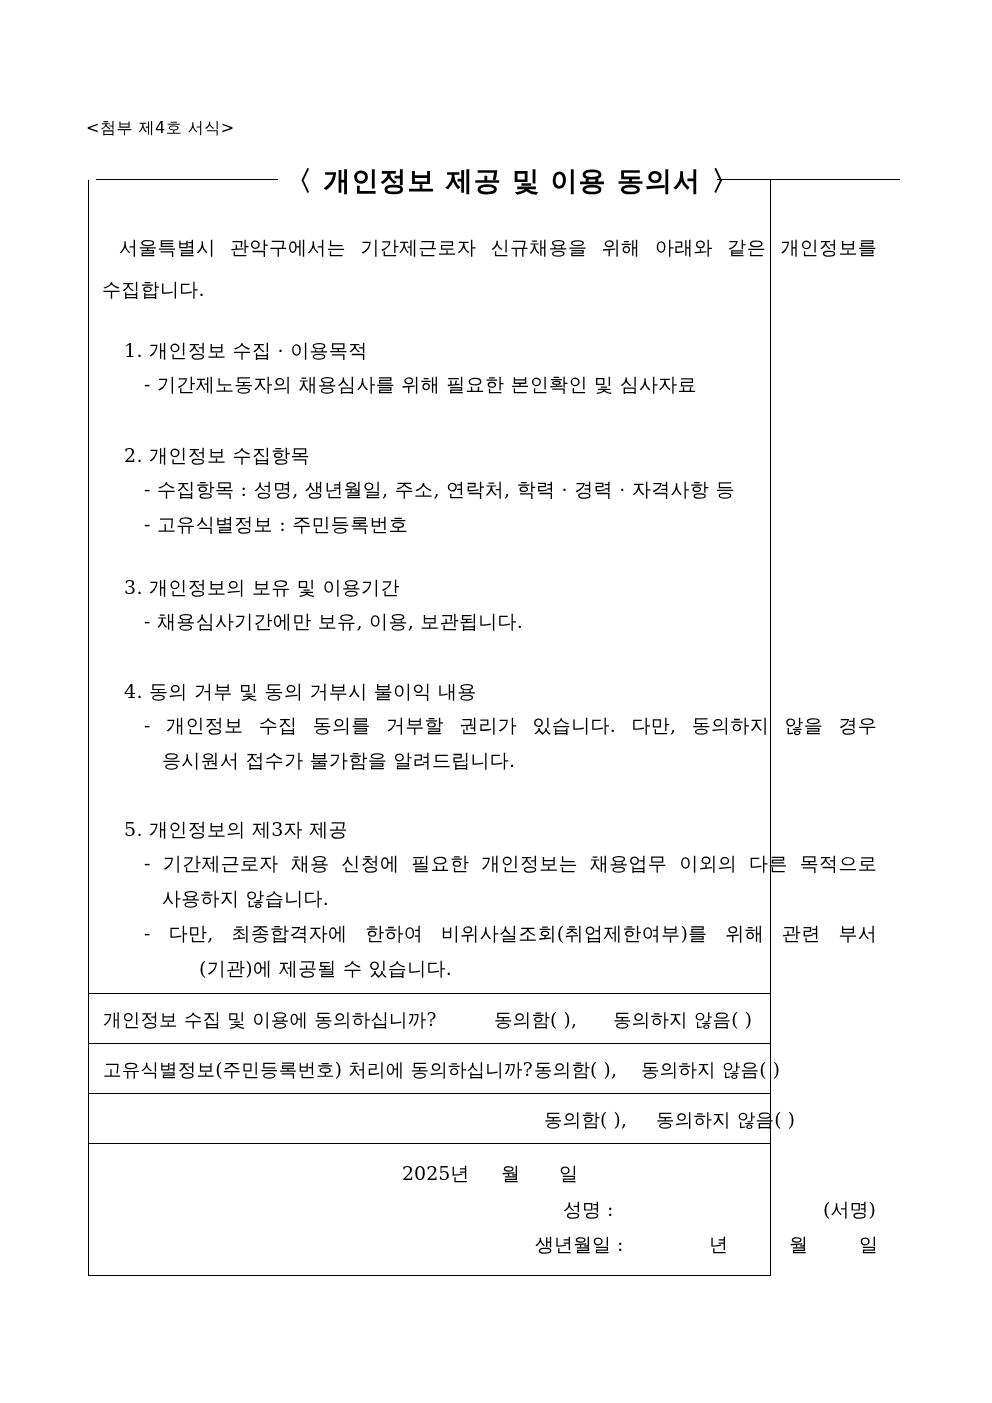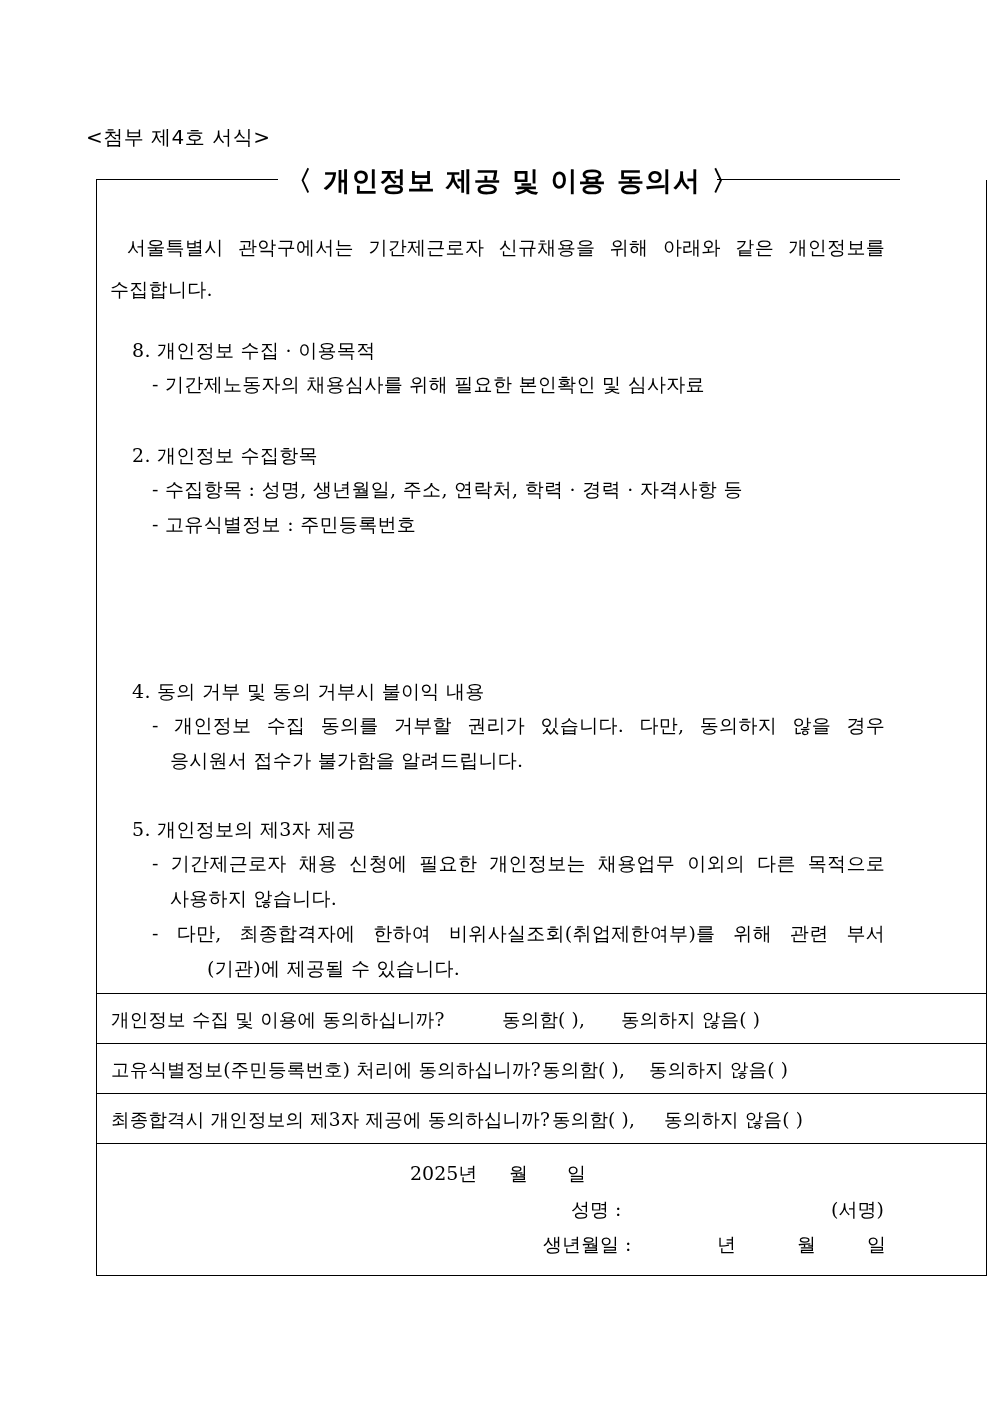--- a/index.html
+++ b/index.html
@@ -1,18 +1,18 @@
 <!DOCTYPE html>
 <html><head>
 <meta charset="utf-8">
 <style>
   html, body { margin:0; padding:0; background:#ffffff; }
   body { width:992px; height:1403px; position:relative; font-family:"DejaVu Serif","Liberation Serif",serif; color:#000; overflow:hidden; }
-  .attach { position:absolute; left:86px; top:124px; font-size:20px; font-family:"DejaVu Sans","Liberation Sans",sans-serif; letter-spacing:0.5px; }
-  .frame { position:absolute; left:96px; top:180px; width:891px; height:1096px; border:1.5px solid #000; border-top:none; box-sizing:border-box; }
+  .attach { position:absolute; left:86px; top:118px; font-size:16px; font-family:"DejaVu Sans","Liberation Sans",sans-serif; letter-spacing:0.5px; }
+  .frame { position:absolute; left:88px; top:180px; width:683px; height:1096px; border:1.5px solid #000; border-top:none; box-sizing:border-box; }
   .topline-l { position:absolute; left:96px; top:179px; width:182px; border-top:1.5px solid #000; }
   .topline-r { position:absolute; left:717px; top:179px; width:183px; border-top:1.5px solid #000; }
   .title { position:absolute; left:285px; top:163px; width:432px; text-align:center; font-size:27px; font-weight:bold; font-family:"DejaVu Sans","Liberation Sans",sans-serif; letter-spacing:1px; white-space:nowrap; }
   .p { position:absolute; font-size:19px; white-space:nowrap; letter-spacing:0.3px; }
   .justify { text-align:justify; text-align-last:justify; }
   .row { position:absolute; left:0; width:100%; border-top:1.5px solid #000; box-sizing:border-box; }
   .rowtext { position:absolute; left:14px; font-size:18.5px; white-space:nowrap; letter-spacing:0.2px; }
   .sig { position:absolute; font-size:19px; white-space:nowrap; }
 </style>
 </head>
@@ -22,27 +22,29 @@
 
 <div class="topline-l"></div>
 <div class="topline-r"></div>
 <div class="title">〈 개인정보 제공 및 이용 동의서 〉</div>
 
 <div class="frame">
 
   <div class="p justify" style="left:30px; top:55px; width:758px;">서울특별시 관악구에서는 기간제근로자 신규채용을 위해 아래와 같은 개인정보를</div>
   <div class="p" style="left:13px; top:89px;margin-top:8px;">수집합니다.</div>
 
-  <div class="p" style="left:35px; top:158px;">8. 개인정보 수집 · 이용목적</div>
+  <div class="p" style="left:35px; top:158px;">1. 개인정보 수집 · 이용목적</div>
   <div class="p" style="left:55px; top:192px;">- 기간제노동자의 채용심사를 위해 필요한 본인확인 및 심사자료</div>
 
   <div class="p" style="left:35px; top:263px;">2. 개인정보 수집항목</div>
   <div class="p" style="left:55px; top:297px;">- 수집항목 : 성명, 생년월일, 주소, 연락처, 학력 · 경력 · 자격사항 등</div>
   <div class="p" style="left:55px; top:332px;">- 고유식별정보 : 주민등록번호</div>
 
+  <div class="p" style="left:35px; top:395px;">3. 개인정보의 보유 및 이용기간</div>
+  <div class="p" style="left:55px; top:429px;">- 채용심사기간에만 보유, 이용, 보관됩니다.</div>
 
   <div class="p" style="left:35px; top:499px;">4. 동의 거부 및 동의 거부시 불이익 내용</div>
   <div class="p justify" style="left:55px; top:533px; width:733px;">- 개인정보 수집 동의를 거부할 권리가 있습니다. 다만, 동의하지 않을 경우</div>
   <div class="p" style="left:73px; top:568px;">응시원서 접수가 불가함을 알려드립니다.</div>
 
   <div class="p" style="left:35px; top:637px;">5. 개인정보의 제3자 제공</div>
   <div class="p justify" style="left:55px; top:671px; width:733px;">- 기간제근로자 채용 신청에 필요한 개인정보는 채용업무 이외의 다른 목적으로</div>
   <div class="p" style="left:73px; top:706px;">사용하지 않습니다.</div>
   <div class="p justify" style="left:55px; top:741px; width:733px;">- 다만, 최종합격자에 한하여 비위사실조회(취업제한여부)를 위해 관련 부서</div>
   <div class="p" style="left:70px; top:776px;margin-left:40px;">(기관)에 제공될 수 있습니다.</div>
@@ -51,21 +53,20 @@
     <span class="rowtext" style="top:13px;">개인정보 수집 및 이용에 동의하십니까?</span>
     <span class="rowtext" style="left:405px; top:13px;">동의함(   ),</span>
     <span class="rowtext" style="left:524px; top:13px;">동의하지 않음(     )</span>
   </div>
   <div class="row" style="top:863px; height:50px;">
     <span class="rowtext" style="top:13px;">고유식별정보(주민등록번호) 처리에 동의하십니까?</span>
     <span class="rowtext" style="left:445px; top:13px;">동의함(   ),</span>
     <span class="rowtext" style="left:552px; top:13px;">동의하지 않음(     )</span>
   </div>
   <div class="row" style="top:913px; height:50px;">
-    <span class="rowtext" style="top:13px;">최종합격시 개인정보의 제3자 제공에 동의하십니까?</span>
     <span class="rowtext" style="left:455px; top:13px;">동의함(   ),</span>
     <span class="rowtext" style="left:567px; top:13px;">동의하지 않음(     )</span>
   </div>
 
   <div class="row" style="top:963px; height:133px;">
     <span class="sig" style="left:313px; top:17px;">2025년</span>
     <span class="sig" style="left:412px; top:17px;">월</span>
     <span class="sig" style="left:470px; top:17px;">일</span>
 
     <span class="sig" style="left:474px; top:53px;">성명 :</span>

